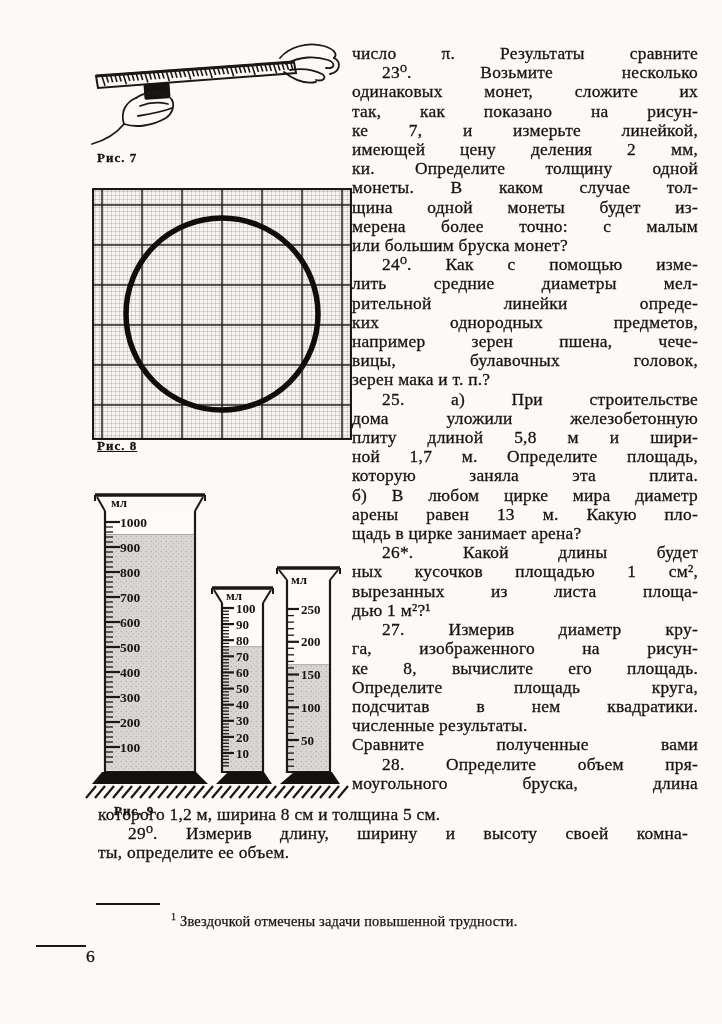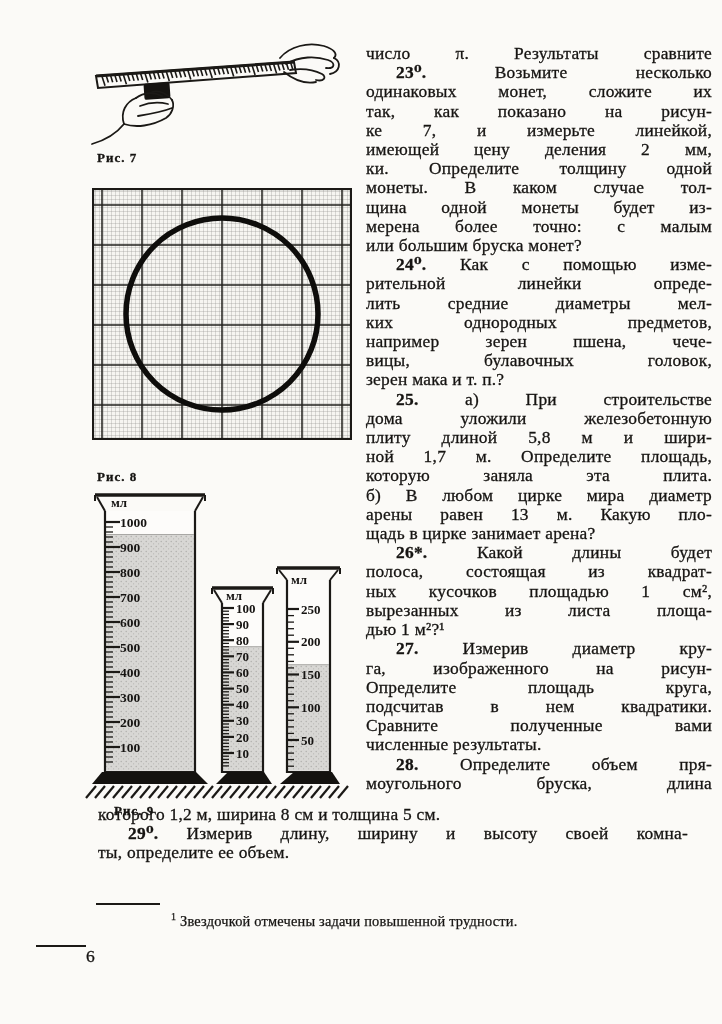--- a/index.html
+++ b/index.html
@@ -8,22 +8,22 @@
     background:#fbfaf7; overflow:hidden;
     font-family:"Liberation Serif","DejaVu Serif",serif; color:#161412;
   }
   .tline{
     font-size:17.4px; line-height:19.2px; letter-spacing:.25px;
     white-space:nowrap; text-align:justify; text-align-last:justify;
     -webkit-text-stroke:.3px #161412;
   }
   .tline.end{ text-align-last:left; }
   .tline.ind{ text-indent:30px; }
-  .tline b{ font-weight:bold; }
-  .tcol{ position:absolute; left:366px; top:44px; width:346px; }
+  .tline b{ font-weight:normal; }
+  .tcol{ position:absolute; left:352px; top:44px; width:346px; }
   .fullw{ position:absolute; left:98px; top:805px; width:590px; }
   .caption{
     position:absolute; font-weight:bold; font-size:13px; letter-spacing:1px;
     -webkit-text-stroke:.3px #161412;
   }
   .figure{ position:absolute; }
   .rule{ position:absolute; background:#1b1916; }
   .footnote{
     position:absolute; left:130px; top:911px; width:480px;
     font-size:14.4px; letter-spacing:.2px;margin-left:41px; -webkit-text-stroke:.25px #161412;
@@ -137,21 +137,21 @@
           <line x1="0" y1="57" x2="260" y2="57"></line>
           <line x1="0" y1="97" x2="260" y2="97"></line>
           <line x1="0" y1="137" x2="260" y2="137"></line>
           <line x1="0" y1="177" x2="260" y2="177"></line>
           <line x1="0" y1="217" x2="260" y2="217"></line>
         </g>
       <rect x="1" y="1" width="258" height="250" fill="none" stroke="#1b1916" stroke-width="2.2"></rect>
       <circle cx="130" cy="126" r="96" fill="none" stroke="#0e0d0b" stroke-width="5.5"></circle>
     </svg>
   </div>
-  <div class="caption" style="left:97px; top:469px;">Рис. 8</div>
+  <div class="caption" style="left:97px; top:438px;text-decoration:underline;">Рис. 8</div>
 
   <div class="figure" style="left:80px; top:480px;">
     <svg id="cyl-svg" width="280" height="324" viewBox="0 0 280 324">
       <defs>
         <pattern id="stip" width="5" height="5" patternUnits="userSpaceOnUse">
           <rect width="5" height="5" fill="#d8d7d4"></rect>
           <circle cx="1.2" cy="1.5" r="0.7" fill="#aeadaa"></circle>
           <circle cx="3.6" cy="3.8" r="0.6" fill="#b6b5b2"></circle>
         </pattern>
       </defs>
@@ -400,45 +400,45 @@
       <div class="tline">одинаковых монет, сложите их</div>
       <div class="tline">так, как показано на рисун-</div>
       <div class="tline">ке 7, и измерьте линейкой,</div>
       <div class="tline">имеющей цену деления 2 мм,</div>
       <div class="tline">ки. Определите толщину одной</div>
       <div class="tline">монеты. В каком случае тол-</div>
       <div class="tline">щина одной монеты будет из-</div>
       <div class="tline">мерена более точно: с малым</div>
       <div class="tline end">или большим бруска монет?</div>
       <div class="tline ind"><b>24⁰.</b> Как с помощью изме-</div>
+      <div class="tline">лить средние диаметры мел-</div>
       <div class="tline">рительной линейки опреде-</div>
-      <div class="tline">лить средние диаметры мел-</div>
       <div class="tline">ких однородных предметов,</div>
       <div class="tline">например зерен пшена, чече-</div>
       <div class="tline">вицы, булавочных головок,</div>
       <div class="tline end">зерен мака и т. п.?</div>
       <div class="tline ind"><b>25.</b> а) При строительстве</div>
       <div class="tline">дома уложили железобетонную</div>
       <div class="tline">плиту длиной 5,8 м и шири-</div>
       <div class="tline">ной 1,7 м. Определите площадь,</div>
       <div class="tline">которую заняла эта плита.</div>
       <div class="tline">б) В любом цирке мира диаметр</div>
       <div class="tline">арены равен 13 м. Какую пло-</div>
       <div class="tline end">щадь в цирке занимает арена?</div>
       <div class="tline ind"><b>26*.</b> Какой длины будет</div>
-      <div class="tline">полоса, состоящая из квадрат-</div>
       <div class="tline">ных кусочков площадью 1 см²,</div>
       <div class="tline">вырезанных из листа площа-</div>
       <div class="tline end">дью 1 м²?¹</div>
       <div class="tline ind"><b>27.</b> Измерив диаметр кру-</div>
       <div class="tline">га, изображенного на рисун-</div>
+      <div class="tline">ке 8, вычислите его площадь.</div>
       <div class="tline">Определите площадь круга,</div>
       <div class="tline">подсчитав в нем квадратики.</div>
+      <div class="tline end">численные результаты.</div>
       <div class="tline">Сравните полученные вами</div>
-      <div class="tline end">численные результаты.</div>
       <div class="tline ind"><b>28.</b> Определите объем пря-</div>
       <div class="tline">моугольного бруска, длина</div>
     </div>
 
   <div class="fullw" id="fullw">
       <div class="tline end">которого 1,2 м, ширина 8 см и толщина 5 см.</div>
       <div class="tline ind"><b>29⁰.</b> Измерив длину, ширину и высоту своей комна-</div>
       <div class="tline end">ты, определите ее объем.</div>
     </div>
 

